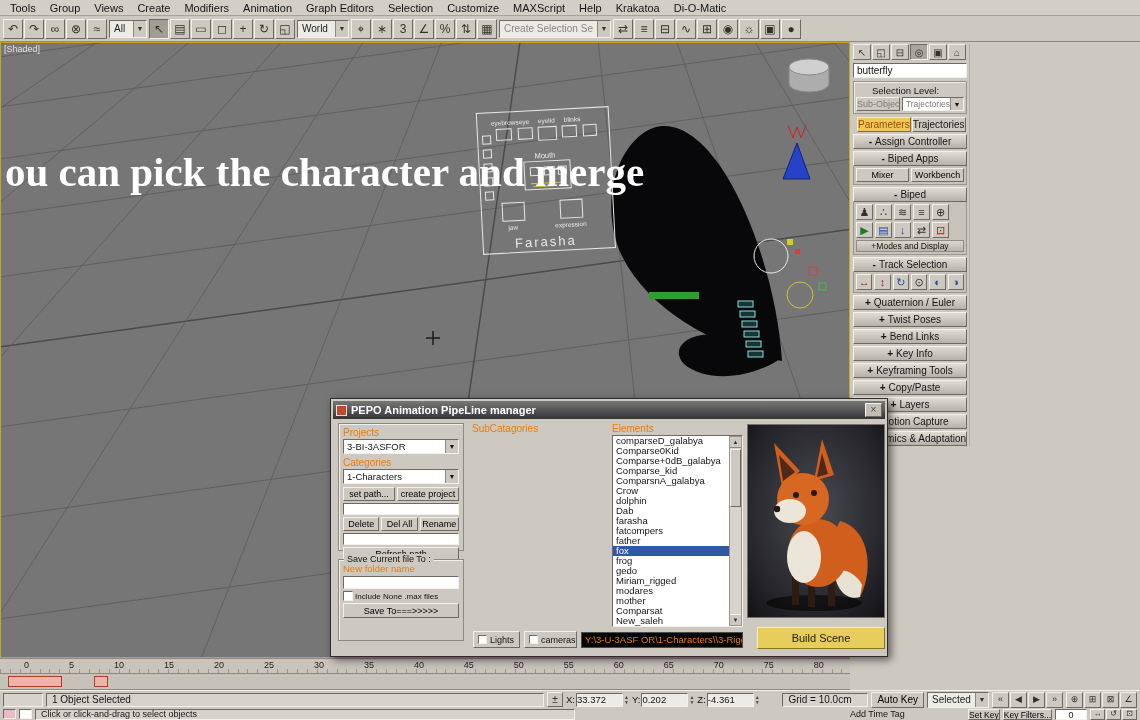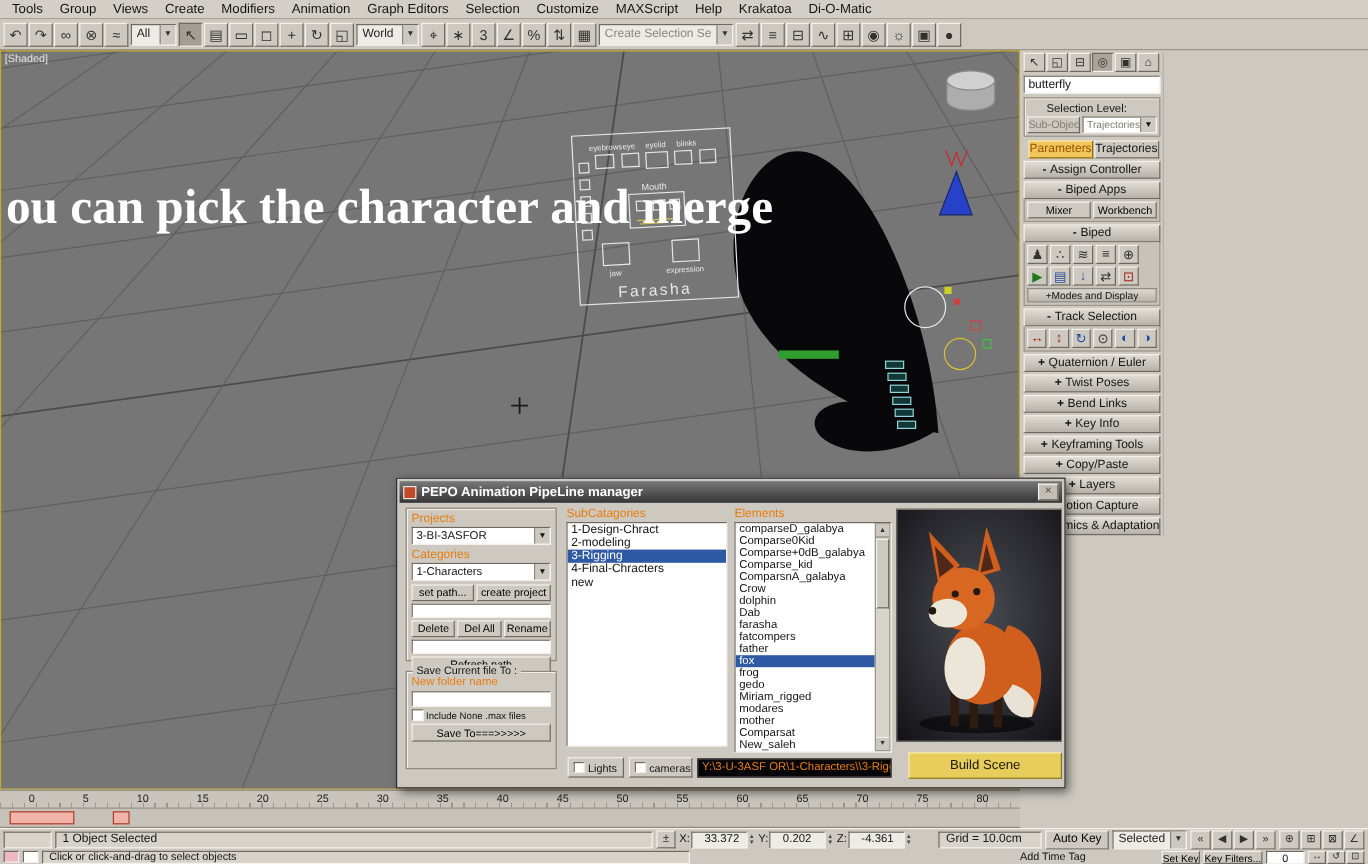--- a/index.html
+++ b/index.html
@@ -110,21 +110,21 @@
            background-size:100% 4px; background-position:0 bottom; background-repeat:no-repeat; }
   #ruler .ticks { display:flex; justify-content:space-between; padding:0 26px 0 24px; font-size:9px; color:#23211d; height:12px; align-items:center; }
   #trackbar { position:absolute; top:674px; left:0; width:850px; height:16px; background:#c6c2b9; border-bottom:1px solid #8d897f; }
   .tkey { position:absolute; top:2px; height:11px; background:#f0b3a8; border:1px solid #a83d2a; }
 
   #statusbar { position:absolute; top:690px; left:0; width:1140px;  height:18px; background:#cdc9c0;
                border-top:1px solid #f4f1ea; display:flex; align-items:center; gap:3px; padding:0 3px; }
   .sfield { height:14px; background:#d7d3ca; display:flex; align-items:center; padding:0 5px; font-size:10px; white-space:nowrap; overflow:hidden; }
   .coord { display:flex; align-items:center; gap:1px; font-size:9.5px; }
   .cval2 { width:47px; height:14px; background:#ecebe6; border:1px solid; border-color:#6e6a61 #f4f1ea #f4f1ea #6e6a61;
-           font-size:9.5px; padding:0 10px; line-height:12px; }
+           font-size:9.5px; padding:0 0; line-height:12px; }
   .spin { display:flex; flex-direction:column; font-size:5px; line-height:5px; color:#444; }
   .akey { height:16px; padding:0 5px; font-size:10px; font-family:inherit; white-space:nowrap; }
   .pbtn { width:17px; height:16px; font-size:9px; line-height:1; font-family:inherit; color:#33312d; }
   .pb { display:flex; gap:1px; }
 
   #promptbar { position:absolute; top:708px; left:0; width:1140px; height:12px; background:#cdc9c0;
                display:flex; align-items:center; gap:3px; padding:0 3px; font-size:9px; }
 </style>
 </head>
 <body>
@@ -469,28 +469,20 @@
       <div class="olabel" style="font-size:9.5px">New folder name</div>
       <div class="dfield" style="height:13px"></div>
       <div class="row" style="margin:2px 0">
         <span class="chk"></span>
         <span style="font-size:8px;white-space:nowrap">Include None .max files</span>
       </div>
       <button class="mini-btn" style="width:100%;height:15px">Save To===&gt;&gt;&gt;&gt;&gt;</button>
     </div>
 
     <div class="olabel" style="position:absolute;left:139px;top:4px">SubCatagories</div>
-    <div class="list sub" style="left:139px;top:16px;width:134px;height:187px">
-
-    <div class="lrow">1-Design-Chract</div>
-        <div class="lrow">2-modeling</div>
-        <div class="lrow selected">3-Rigging</div>
-        <div class="lrow">4-Final-Chracters</div>
-        <div class="lrow">new</div>
-      </div>
 
     <div class="olabel" style="position:absolute;left:279px;top:4px">Elements</div>
     <div class="list elem" style="left:279px;top:16px;width:131px;height:192px;padding-right:13px">
 
     <div class="lrow">comparseD_galabya</div>
         <div class="lrow">Comparse0Kid</div>
         <div class="lrow">Comparse+0dB_galabya</div>
         <div class="lrow">Comparse_kid</div>
         <div class="lrow">ComparsnA_galabya</div>
         <div class="lrow">Crow</div>

